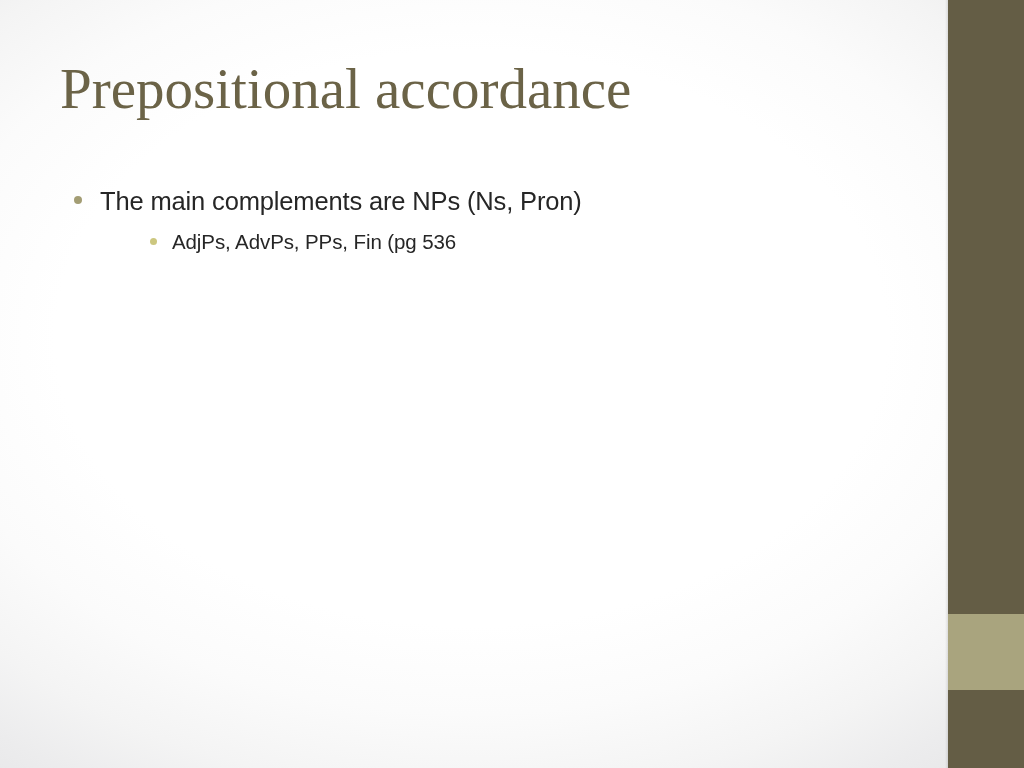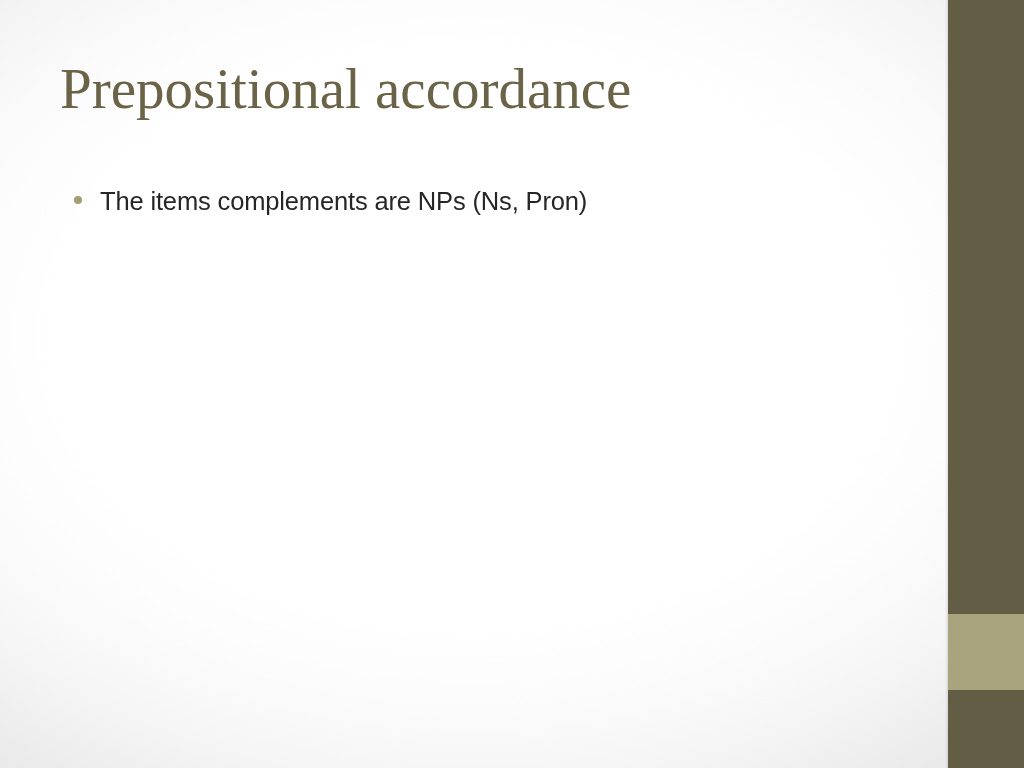--- a/index.html
+++ b/index.html
@@ -139,20 +139,24 @@
     <div class="band band-mid" style="background: rgb(169, 164, 126);"></div>
     <div class="band band-bottom" style="background: rgb(100, 93, 69);"></div>
   </div>
 
   <div id="title" style="color: rgb(107, 99, 71);">Prepositional accordance</div>
 
   <div id="body-content">
 
     <div class="lvl1" style="color: rgb(38, 38, 38);">
       <span class="bullet" style="background: rgb(163, 157, 116);"></span>
-      <span class="txt">The items complements are NPs (Ns, Pron)</span>
+      <span class="txt">The main complements are NPs (Ns, Pron)</span>
     </div>
 
 
 
+    <div class="lvl2 block-adj" style="color: rgb(38, 38, 38);">
+      <span class="bullet" style="background: rgb(204, 199, 127);"></span>
+      <span class="txt">AdjPs, AdvPs, PPs, Fin (pg 536</span>
+    </div>
 
   </div>
 </div>
 
 </body></html>

